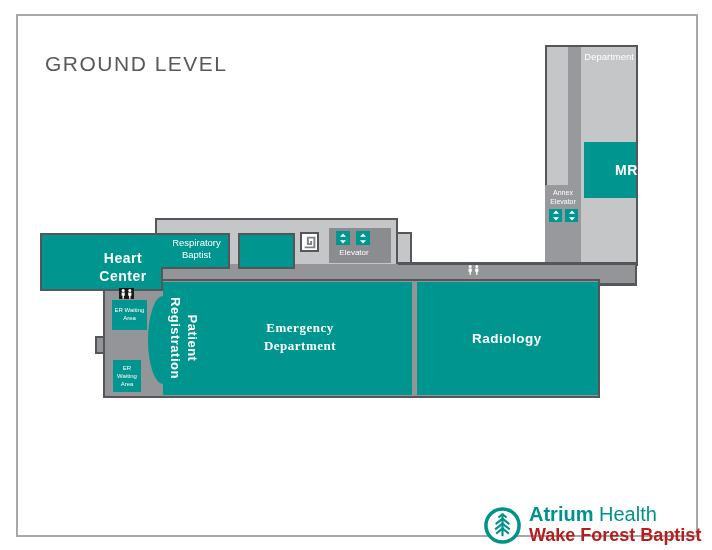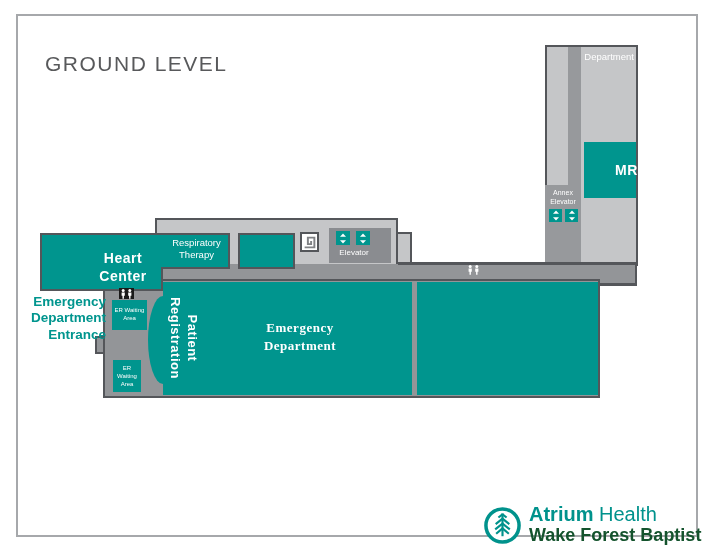--- a/index.html
+++ b/index.html
@@ -62,21 +62,21 @@
   .lbl-ed{left:240px;top:319px;width:120px;font-size:13px;font-weight:bold;line-height:1.35;letter-spacing:.5px;font-family:Liberation Serif, serif;}
   .lbl-rad{left:447px;top:331px;width:120px;font-size:13.5px;font-weight:bold;letter-spacing:.5px;}
   .lbl-entr{left:18px;top:294px;width:88px;font-size:13.5px;font-weight:bold;color:#00958E;
             text-align:right;line-height:1.22;}
 
   
   .logo{left:483px;top:504px;display:flex;align-items:center;}
   .logo-mark{width:39px;height:39px;margin-right:7px;}
   .logo-line1{font-size:20px;color:#00928C;line-height:21px;white-space:nowrap;}
   .logo-line1 .b{font-weight:bold;}
-  .logo-line2{font-size:18px;font-weight:bold;color:#14532d;line-height:21px;white-space:nowrap;}
+  .logo-line2{font-size:18px;font-weight:bold;color:#b91c1c;line-height:21px;white-space:nowrap;}
   .persons{width:13px;height:10px;}
 </style>
 </head>
 <body>
 
 <div class="stage">
   <div class="abs frame"></div>
   <div class="abs title">GROUND LEVEL</div>
 
   <div class="abs entr-bump"></div>
@@ -152,28 +152,28 @@
       <g fill="#fff">
         <circle cx="3.2" cy="1.6" r="1.5"></circle>
           <path d="M1.6 3.5 h3.2 v3.2 h-.9 v3 h-1.4 v-3 h-.9 z"></path>
         <circle cx="9.8" cy="1.6" r="1.5"></circle>
           <path d="M8.2 3.5 h3.2 v3.2 h-.9 v3 h-1.4 v-3 h-.9 z"></path>
       </g>
     </svg>
   </div>
 
   <div class="abs lbl lbl-hc">Heart Center</div>
-  <div class="abs lbl lbl-rt">Respiratory Therapy</div>
+  <div class="abs lbl lbl-rt">Respiratory Baptist</div>
   <div class="abs lbl lbl-maint">Department</div>
   <div class="abs lbl lbl-mri">MRI</div>
   <div class="abs lbl lbl-erw1">ER Waiting Area</div>
   <div class="abs lbl lbl-erw2">ER Waiting Area</div>
   <div class="abs lbl lbl-pr">Patient Registration</div>
   <div class="abs lbl lbl-ed">Emergency Department</div>
-  <div class="abs lbl-entr">Emergency Department Entrance</div>
+  <div class="abs lbl lbl-rad">Radiology</div>
 
   <div class="abs logo">
     <svg class="logo-mark" viewBox="0 0 40 40">
       <circle cx="20" cy="20" r="17" fill="#fff" stroke="#00928C" stroke-width="3.6"></circle>
       <g stroke="#00928C" stroke-width="2.2" fill="none">
         <path d="M20 31 V7.5"></path>
         <path d="M20 8.5 L15.8 11.8 M20 8.5 L24.2 11.8"></path>
         <path d="M20 13 L13 18.5 M20 13 L27 18.5"></path>
         <path d="M20 18 L12.5 24 M20 18 L27.5 24"></path>
         <path d="M20 23 L13.5 28.5 M20 23 L26.5 28.5"></path>

